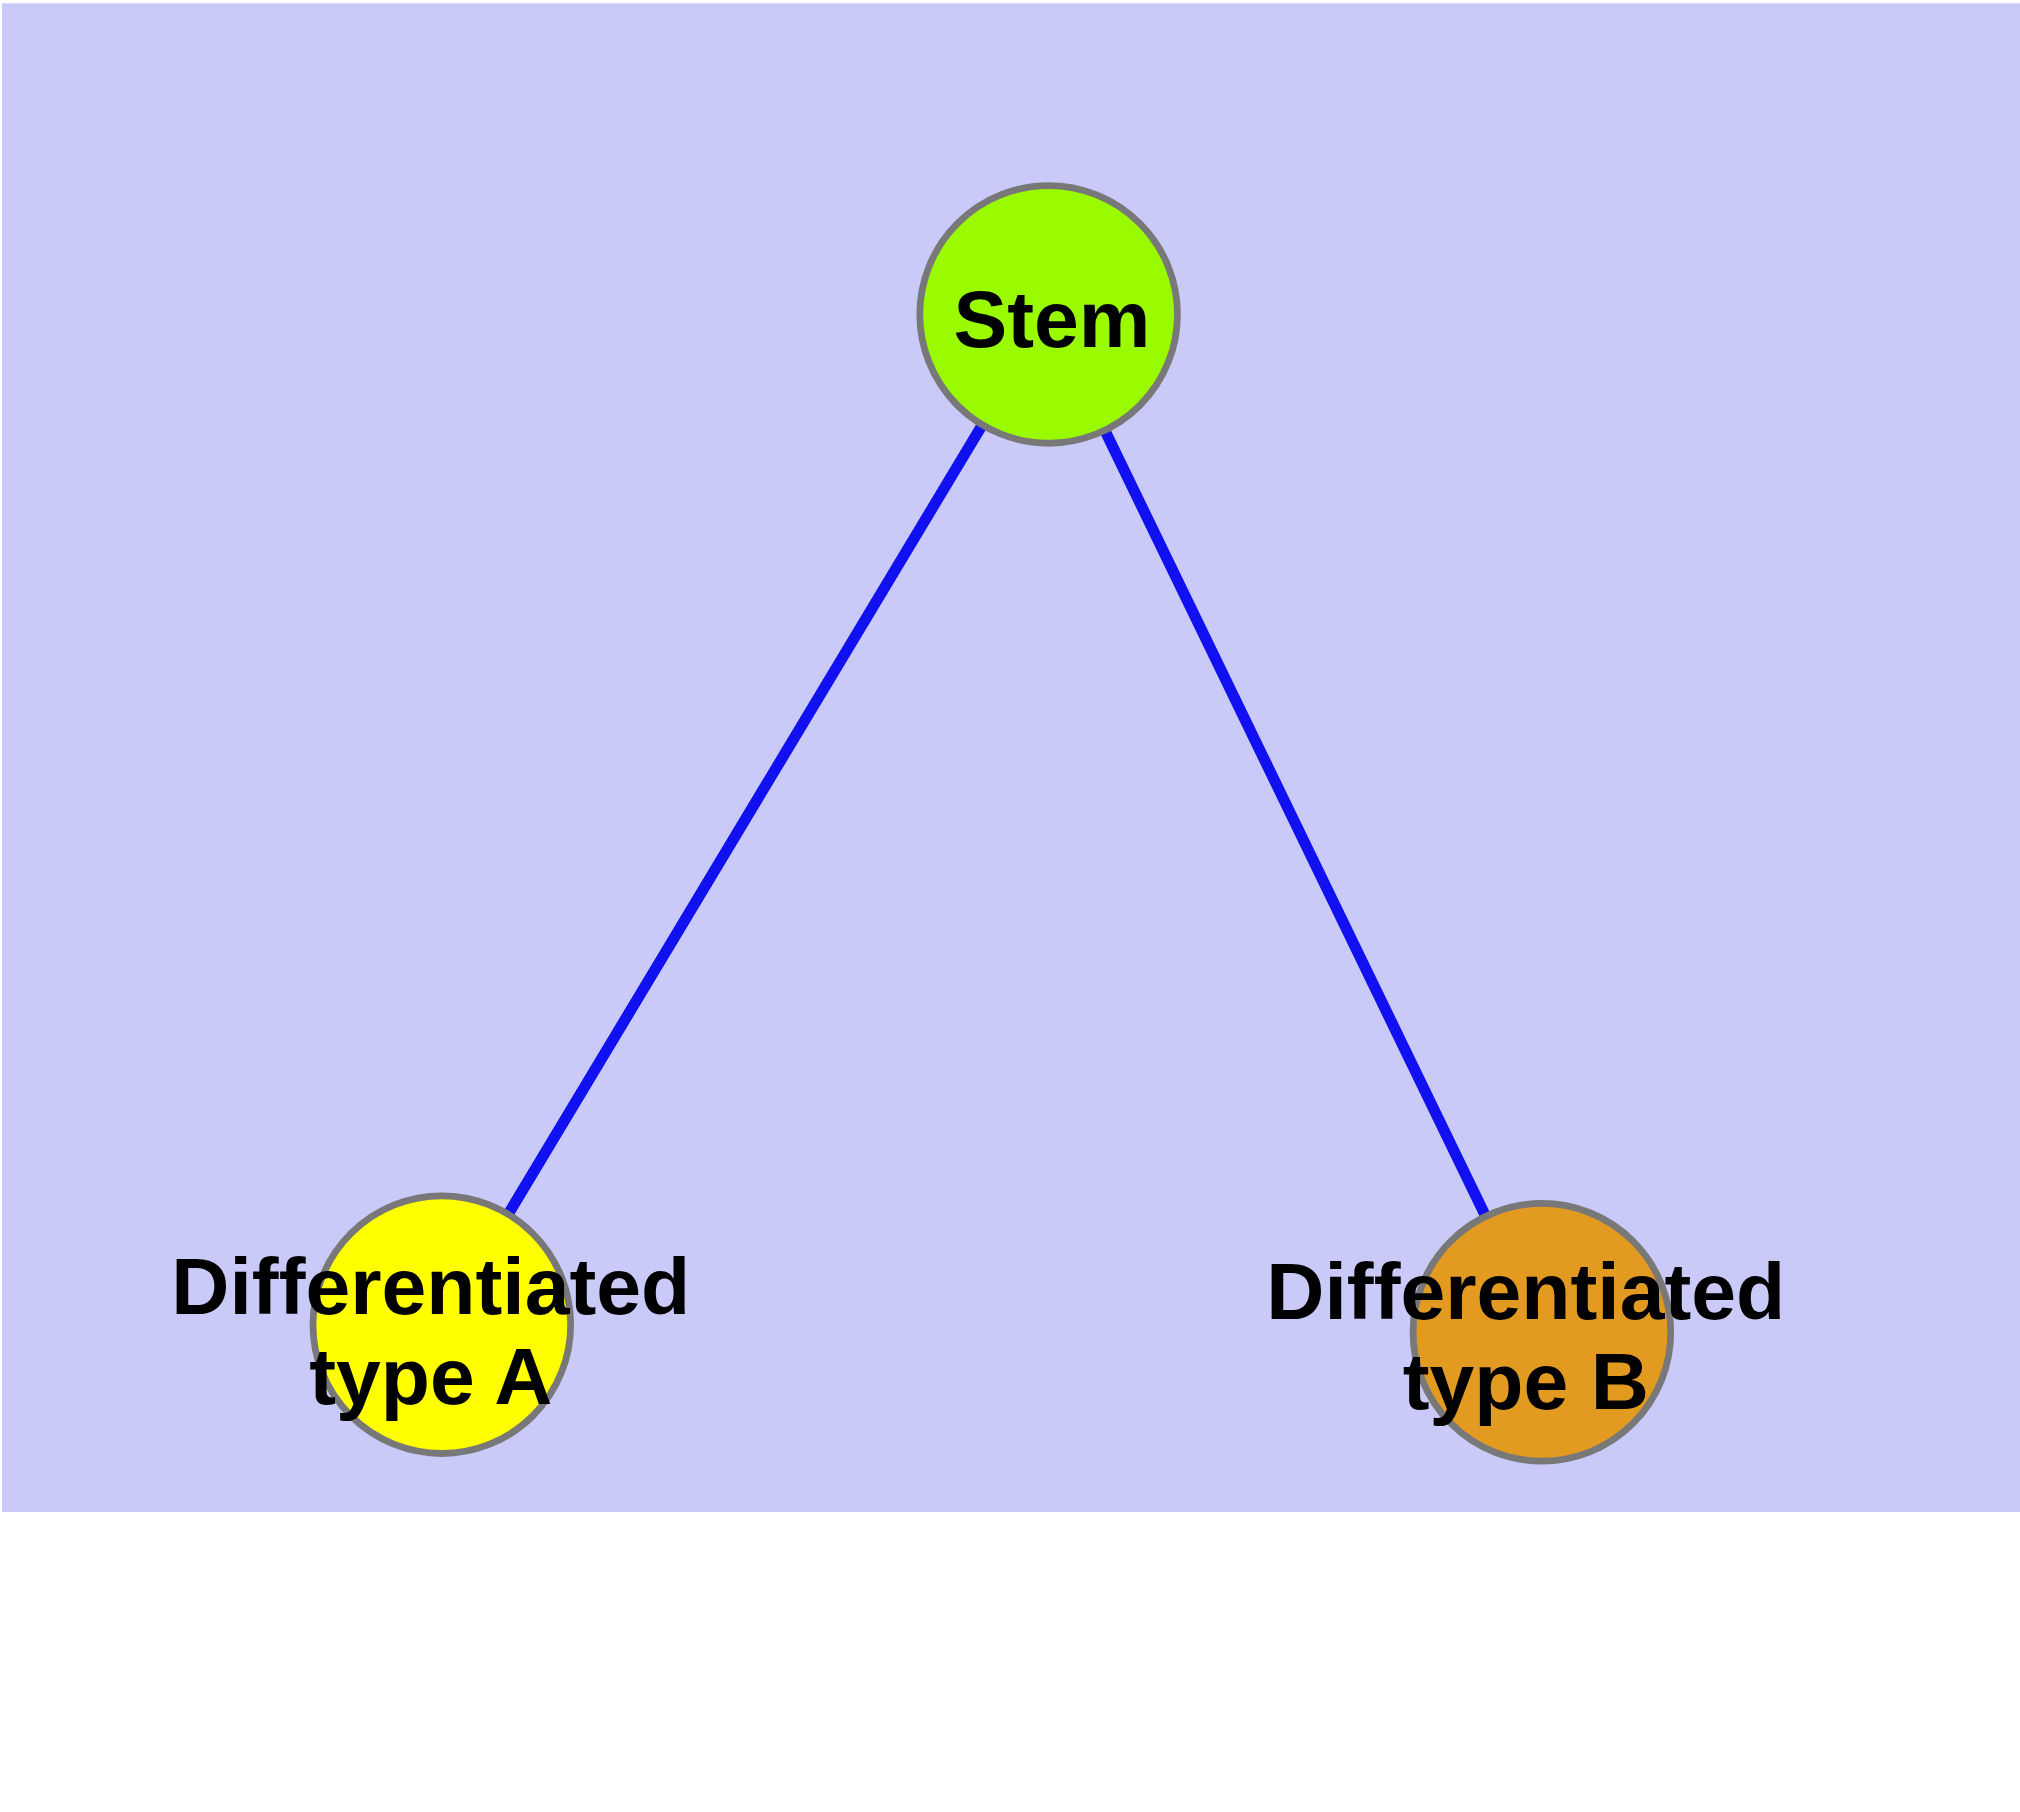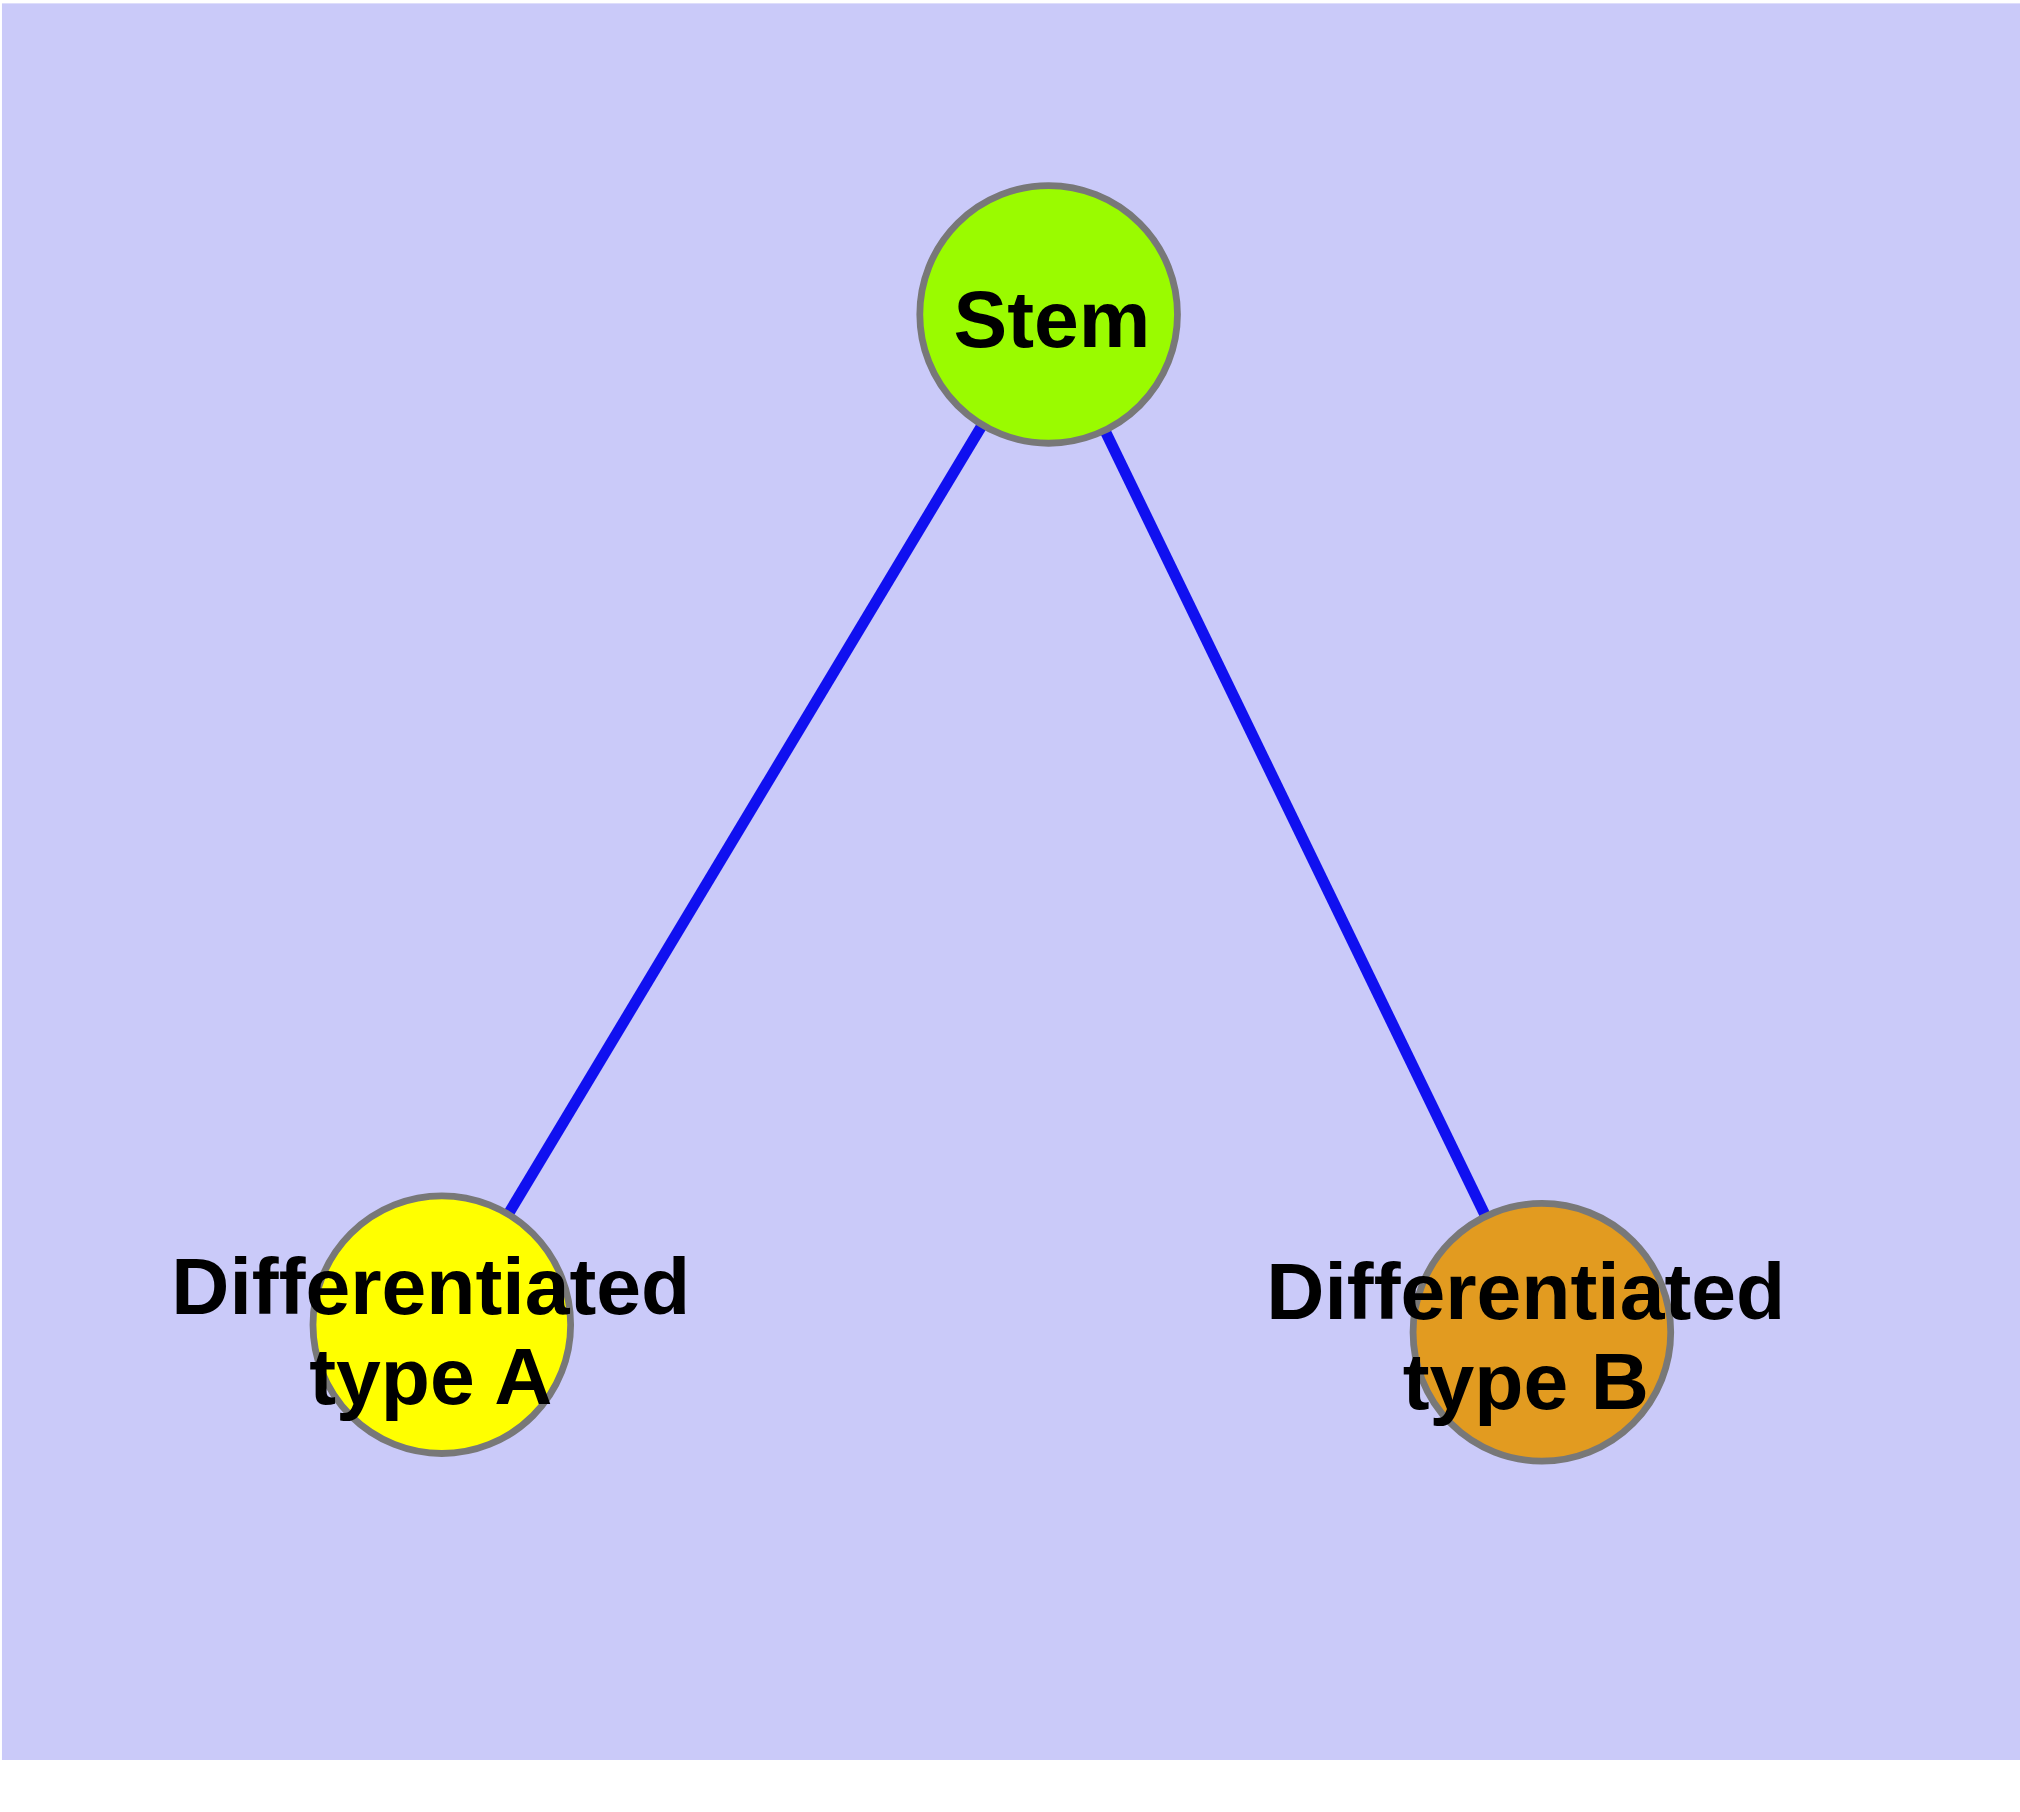--- a/index.html
+++ b/index.html
@@ -3,21 +3,21 @@
 <meta charset="utf-8">
 <style>
   html, body {
     margin: 0;
     padding: 0;
     background: #ffffff;
   }
   .stage {
     position: relative;
     width: 2021px;
-    height: 1760px;
+    height: 1512px;
     background: #ffffff;
     overflow: hidden;
     font-family: "Liberation Sans", sans-serif;
   }
   .stage svg {
     position: absolute;
     left: 0;
     top: 0;
     display: block;
   }

